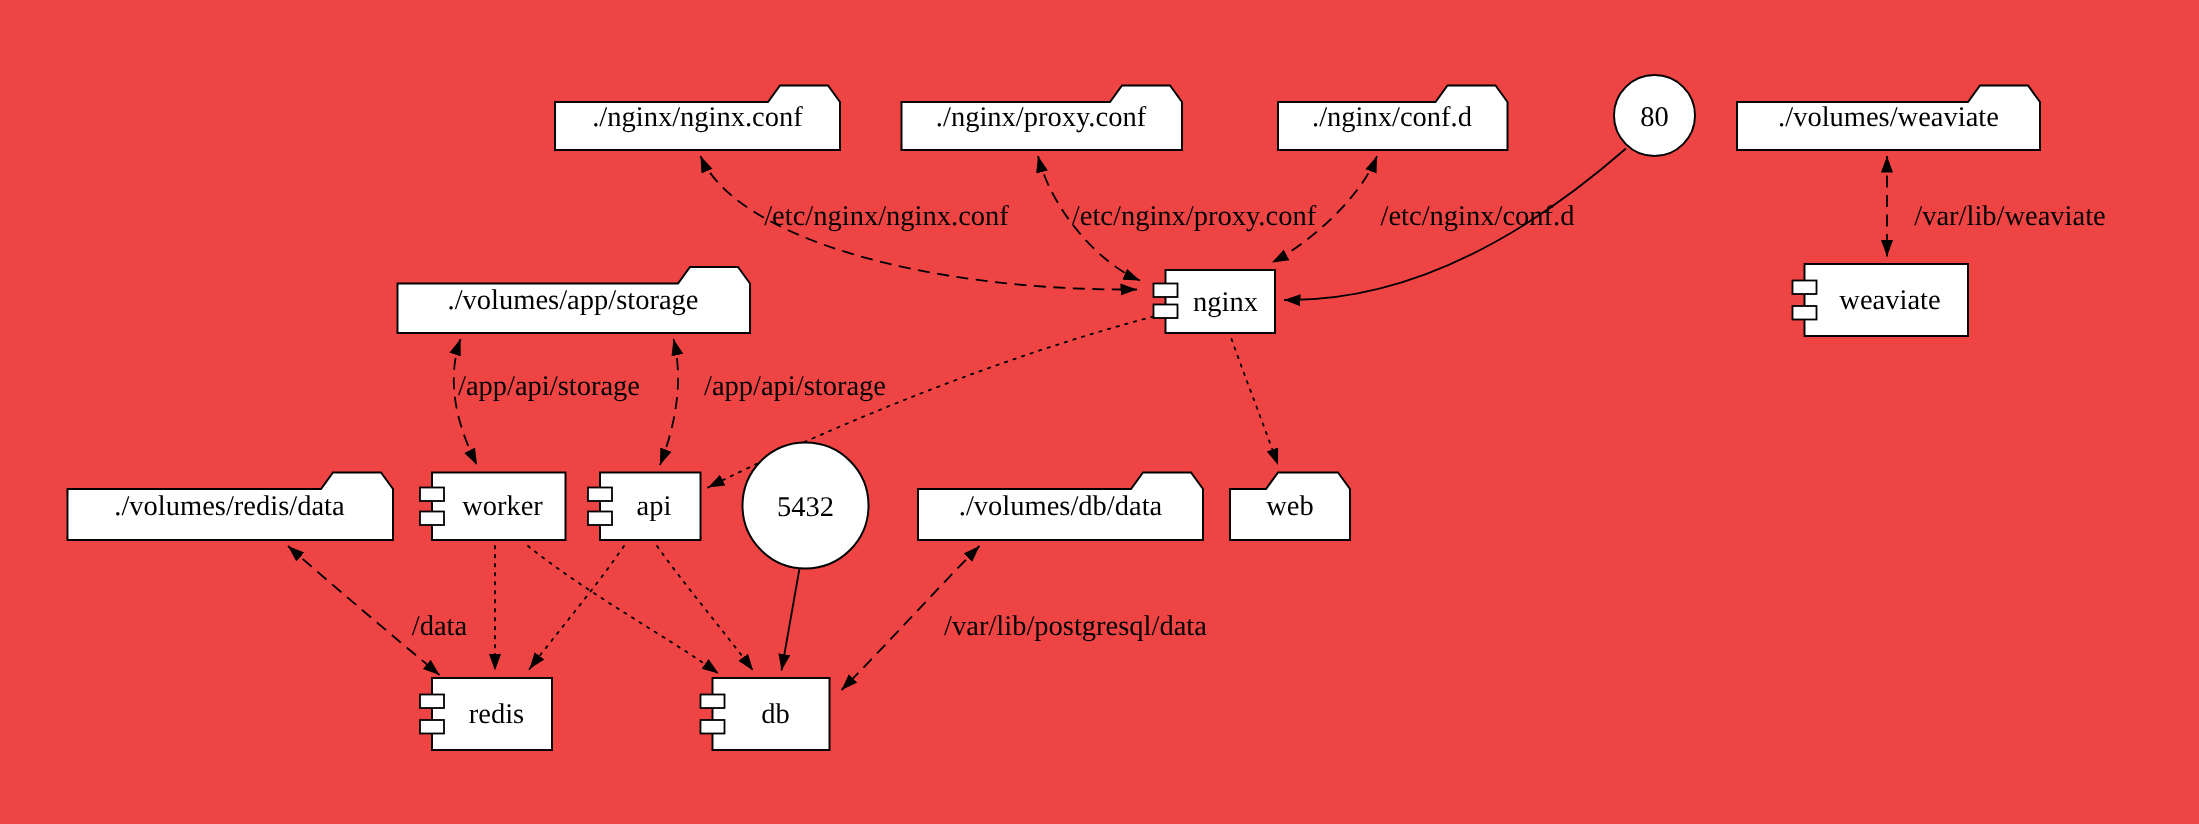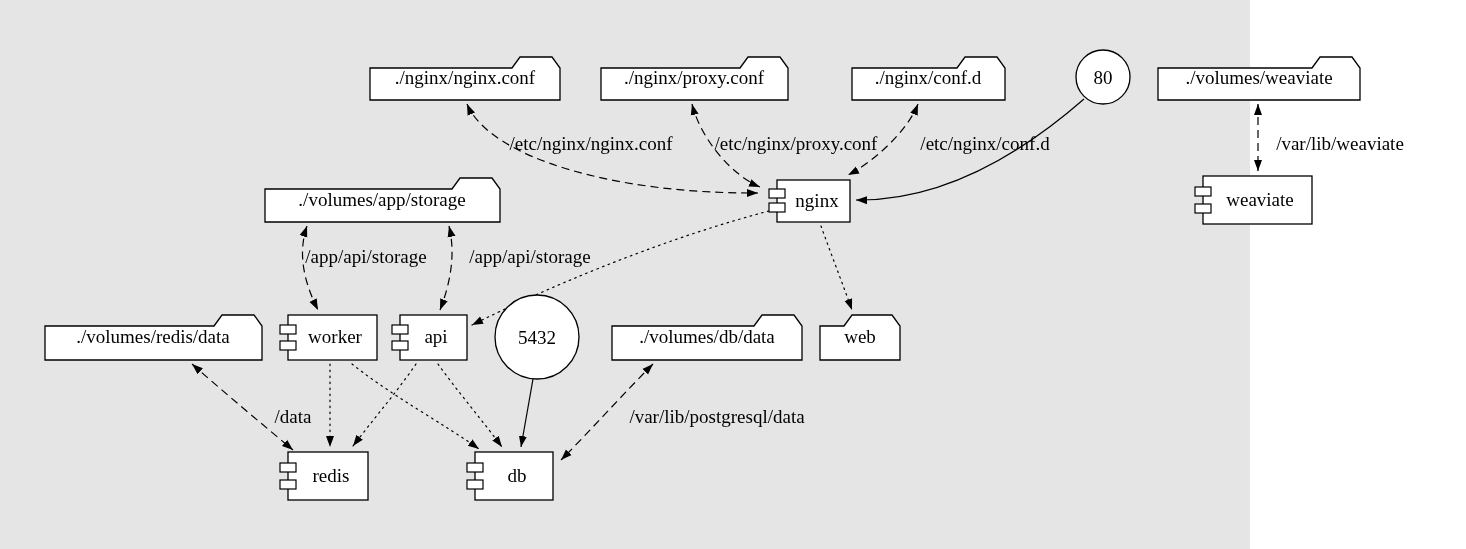--- a/index.html
+++ b/index.html
@@ -1,23 +1,23 @@
 <!DOCTYPE html>
 <html><head>
 <meta charset="utf-8">
 <style>
   html, body {
     margin: 0;
     padding: 0;
     background: #ffffff;
   }
   .canvas-wrap {
-    width: 1250px;
+    width: 1466px;
     height: 549px;
-    background: #e5e5e5;
+    background: #ef4444;
     position: relative;
   }
   svg text {
     font-family: "Liberation Serif", "DejaVu Serif", serif;
     font-size: 19px;
     fill: #000000;
   }
   .node-shape {
     fill: #ffffff;
     stroke: #000000;

